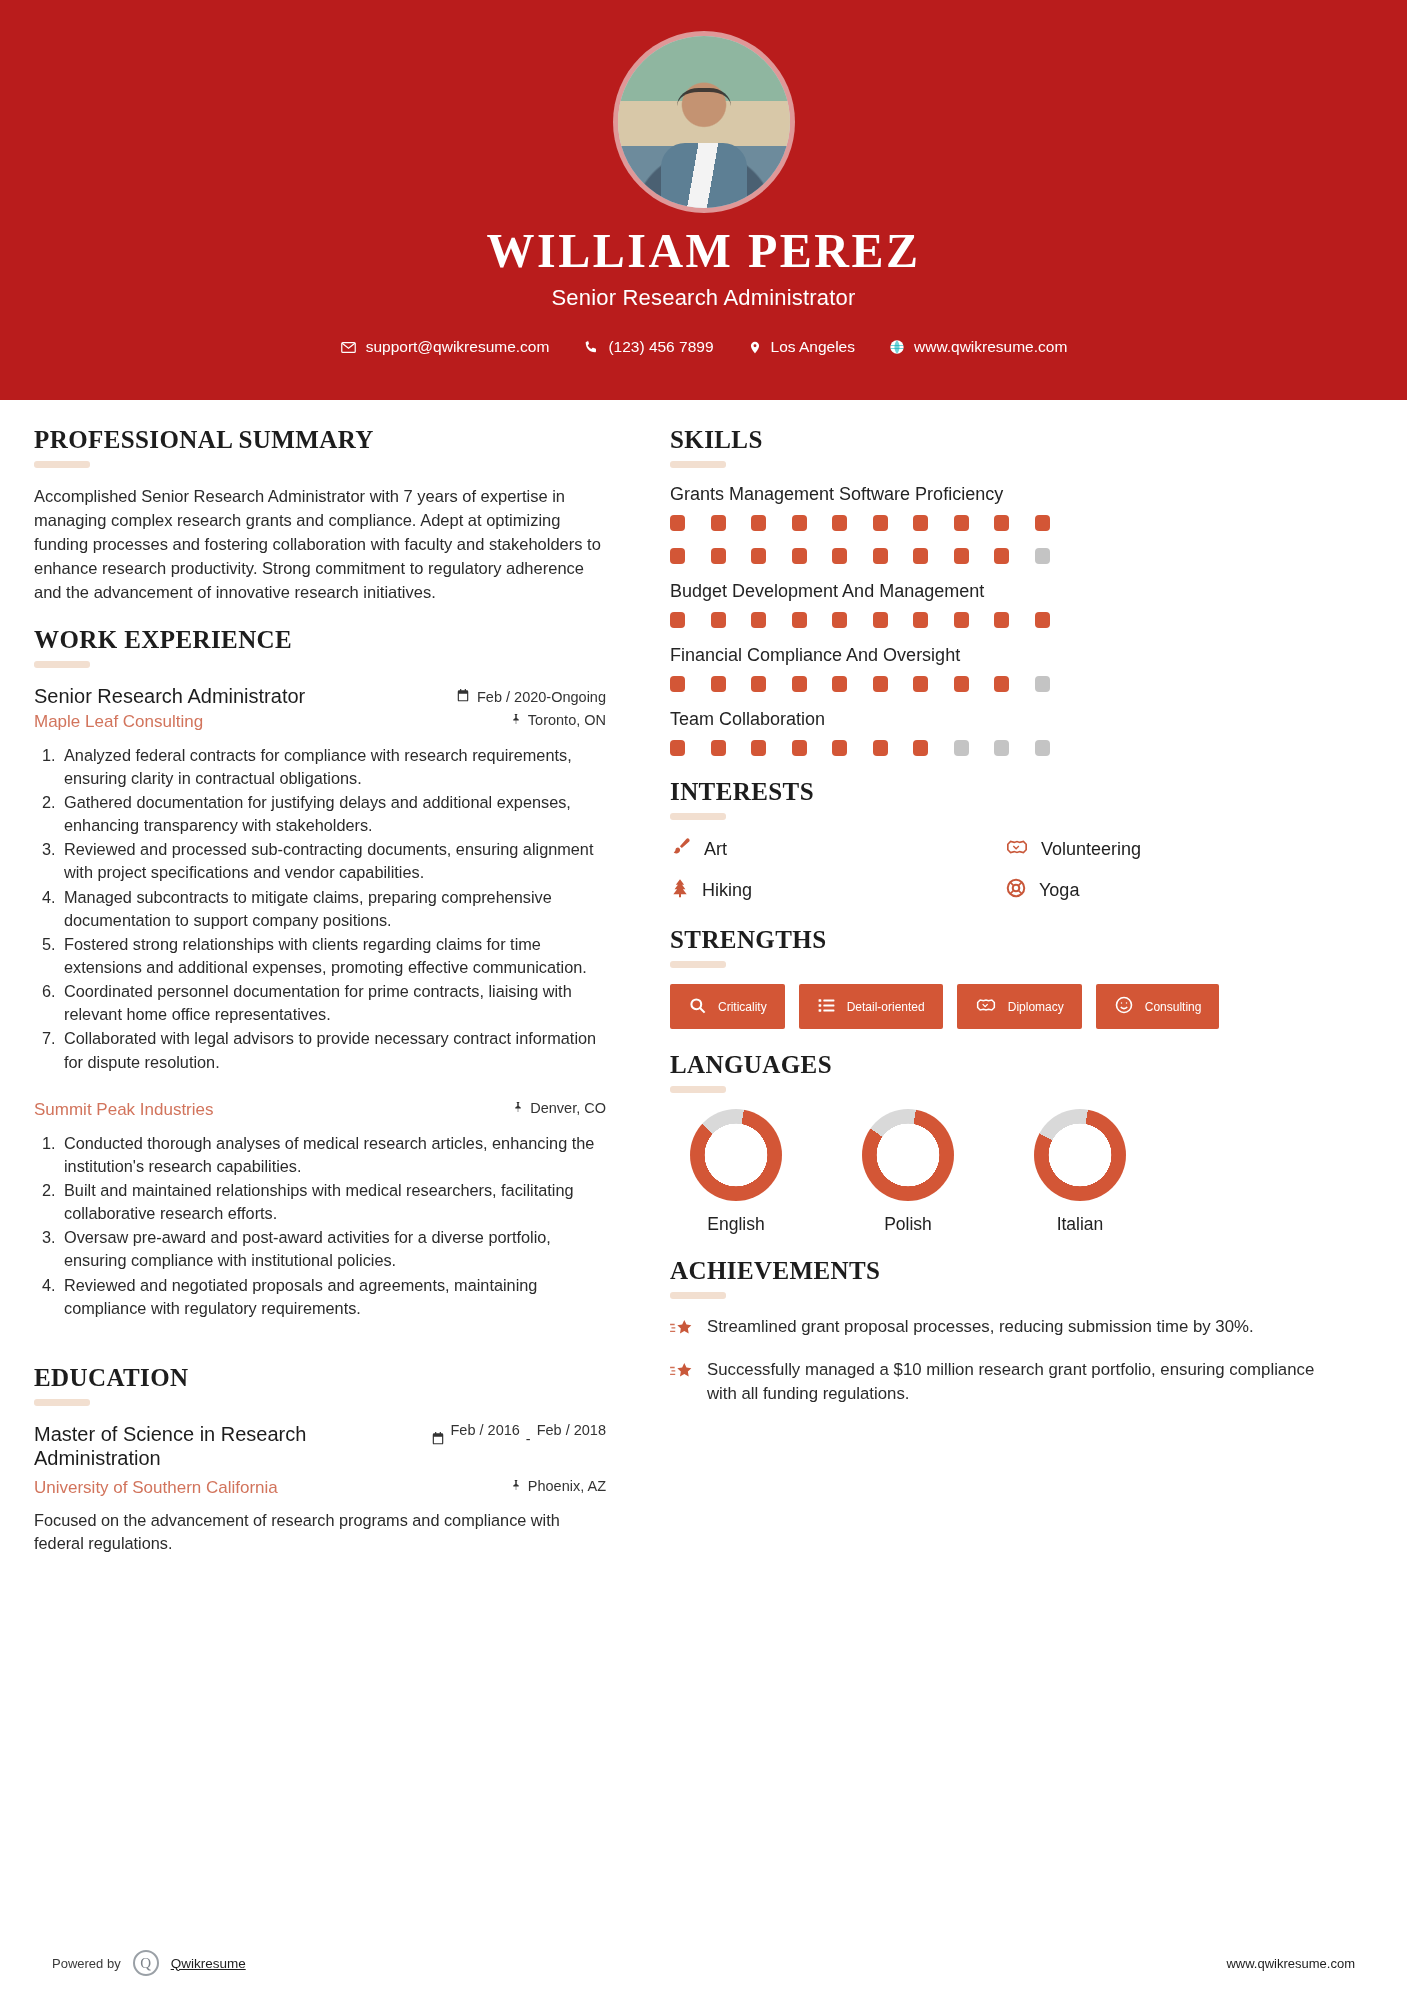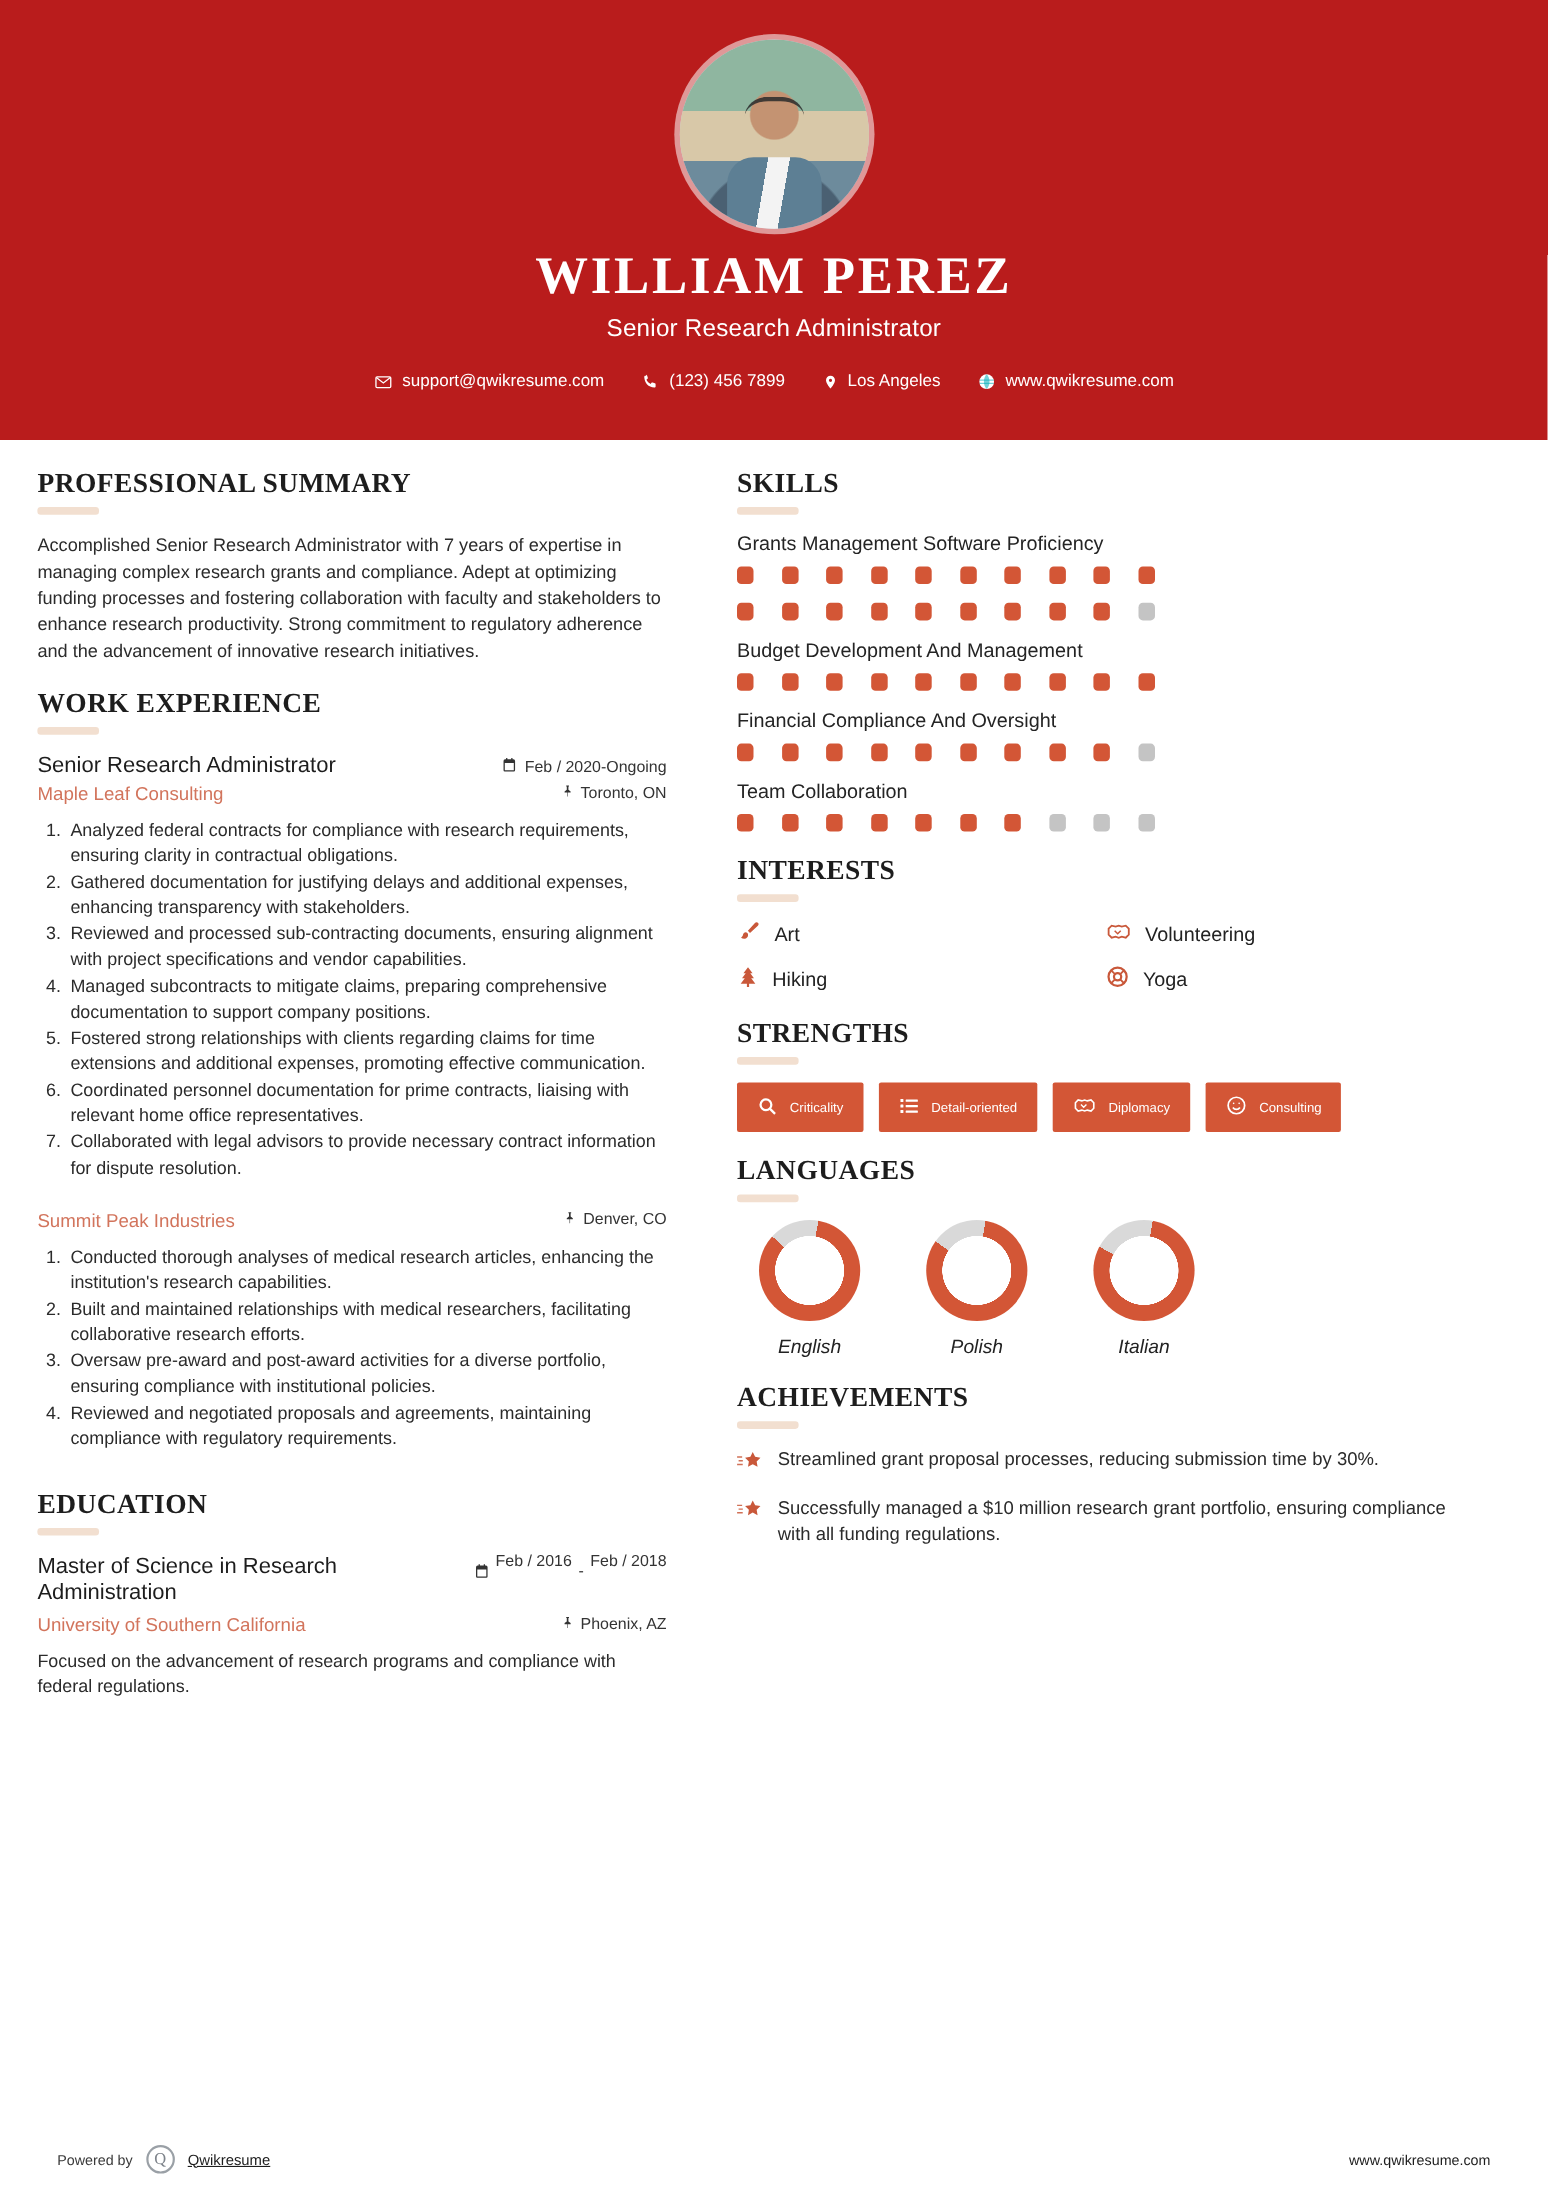--- a/index.html
+++ b/index.html
@@ -137,21 +137,21 @@
   .strength-rows { display:flex; flex-wrap:wrap; gap:14px 14px; margin-top:4px; }
   .strength-chip {
     background:#D35636; color:#fff;
     padding: 11px 18px;
     font-size:12px;
     display:flex; align-items:center; gap:11px;
     border-radius:2px;
   }
 
   
-  .lang-row { display:flex; gap:20px; margin-top:14px;font-style:italic; }
+  .lang-row { display:flex; gap:40px; margin-top:14px; }
   .lang { width:132px; text-align:center; }
   .donut {
     width: 92px; height: 92px; margin: 0 auto;
     border-radius:50%;
   }
   .donut-hole {
     width:100%; height:100%; border-radius:50%;
     background: radial-gradient(circle, #fff 0 48%, transparent 48.5%);
   }
   .lang-label { margin-top:13px; font-size:17.5px; color:#222; }
@@ -291,21 +291,21 @@
           </div>
           <ol class="job-list">
             <li>Conducted thorough analyses of medical research articles, enhancing the institution's research capabilities.</li>
             <li>Built and maintained relationships with medical researchers, facilitating collaborative research efforts.</li>
             <li>Oversaw pre-award and post-award activities for a diverse portfolio, ensuring compliance with institutional policies.</li>
             <li>Reviewed and negotiated proposals and agreements, maintaining compliance with regulatory requirements.</li>
           </ol>
         </div>
       </div>
 
-      <div class="sec-block" style="margin-top:34px;">
+      <div class="sec-block" style="margin-top:44px;">
         <div class="sec-title">EDUCATION</div>
         <div class="sec-underline"></div>
 
         <div class="job">
           <div class="job-head">
             <div class="job-role" style="max-width:360px;">Master of Science in Research Administration</div>
             <div class="edu-dates">
               <span style="padding-top:9px;">
                 <svg width="14" height="15" viewBox="0 0 24 24" fill="#333">
                   <path d="M7 1v2H5.5A2.5 2.5 0 0 0 3 5.5V20a2 2 0 0 0 2 2h14a2 2 0 0 0 2-2V5.5A2.5 2.5 0 0 0 18.5 3H17V1h-2v2H9V1H7zm-2 8h14v11H5V9z"></path>

